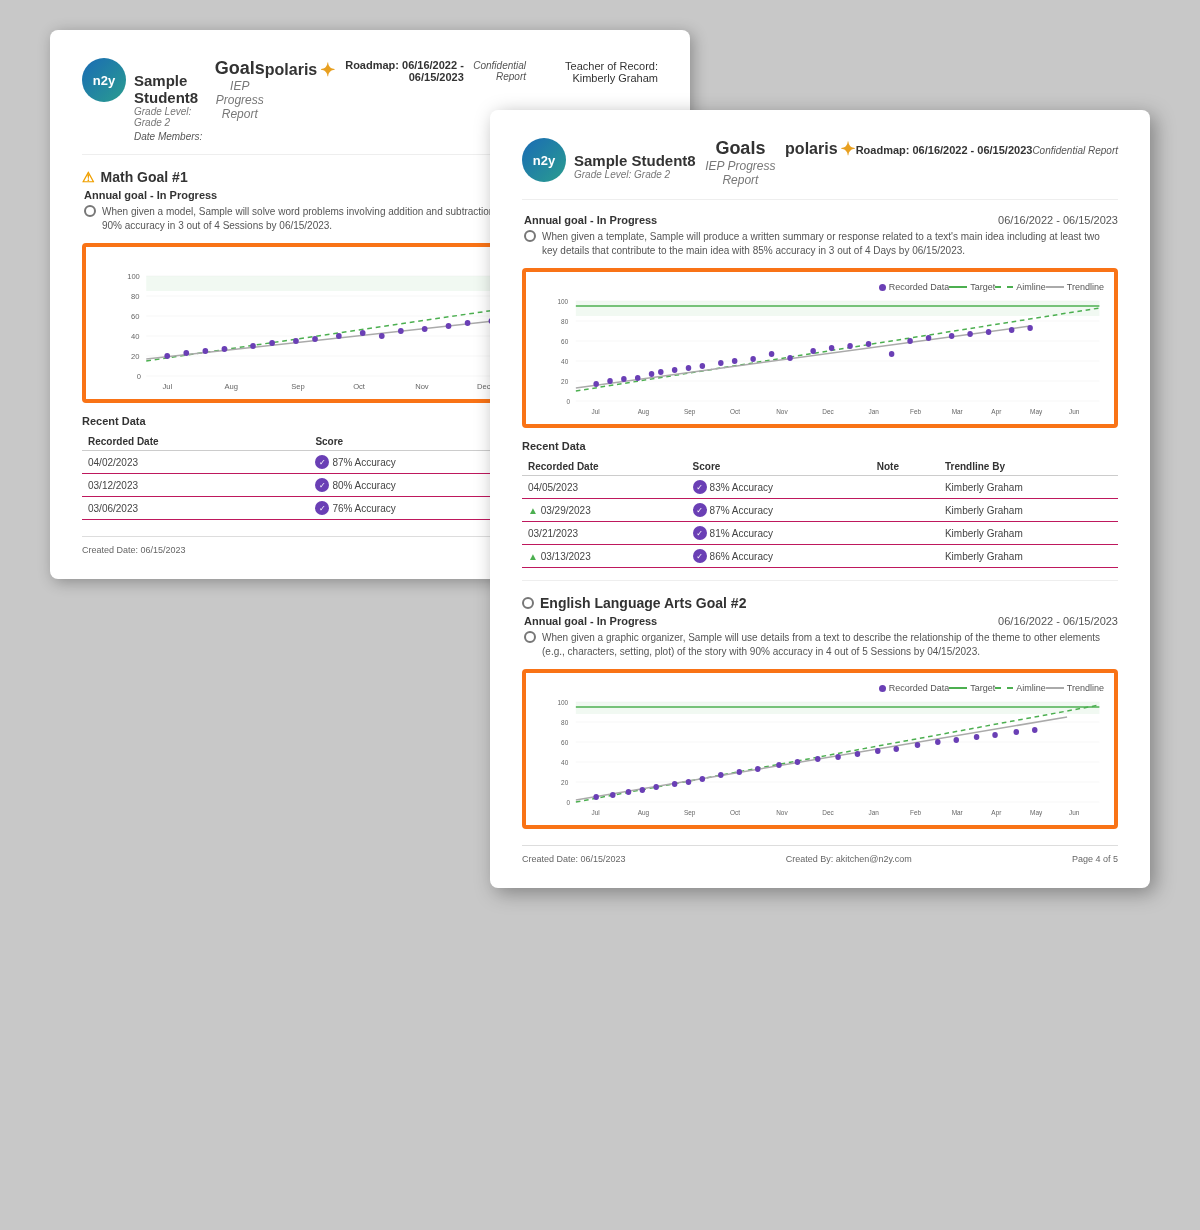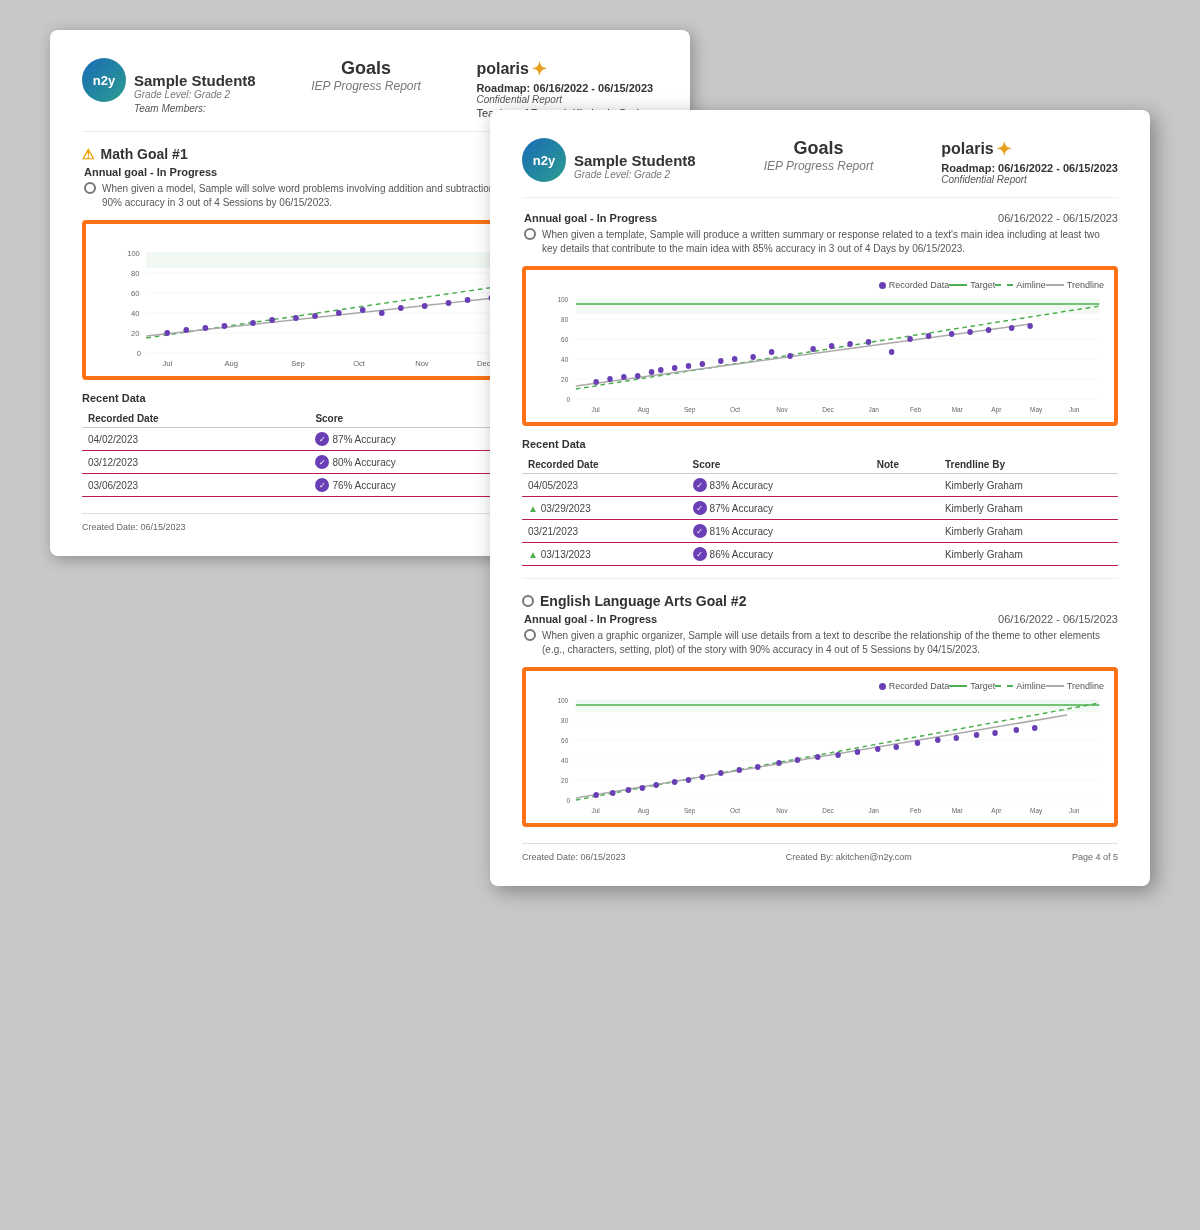--- a/index.html
+++ b/index.html
@@ -112,22 +112,21 @@
 
     .iep-subtitle {
       font-size: 12px;
       color: #777;
       font-style: italic;
     }
 
     .right-header {
       text-align: right;
       display: flex;
-      flex-direction: column;
-      align-items: flex-start;
+      align-items: center;
     }
 
     .polaris-logo {
       display: flex;
       align-items: center;
       gap: 3px;
       font-size: 16px;
       font-weight: bold;
       color: #333;
       margin-bottom: 2px;
@@ -357,21 +356,21 @@
   <div class="page1">
 
     <div class="page-header">
       <div class="logo-area">
         <div class="logo-circle">
           <span>n2y</span>
         </div>
         <div class="logo-text-area">
           <span class="student-name">Sample Student8</span>
           <span class="grade-level">Grade Level: Grade 2</span>
-          <span class="team-members">Team Members:</span>
+          <span class="team-members">Date Members:</span>
         </div>
       </div>
       <div class="center-header">
         <div class="goals-title">Goals</div>
         <div class="iep-subtitle">IEP Progress Report</div>
       </div>
       <div class="right-header">
         <div class="polaris-logo">
           <span>polaris</span>
           <span class="polaris-star">✦</span>

